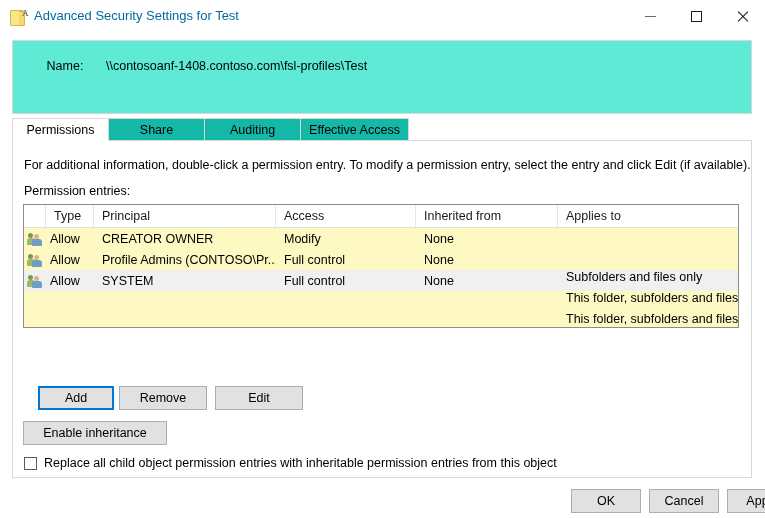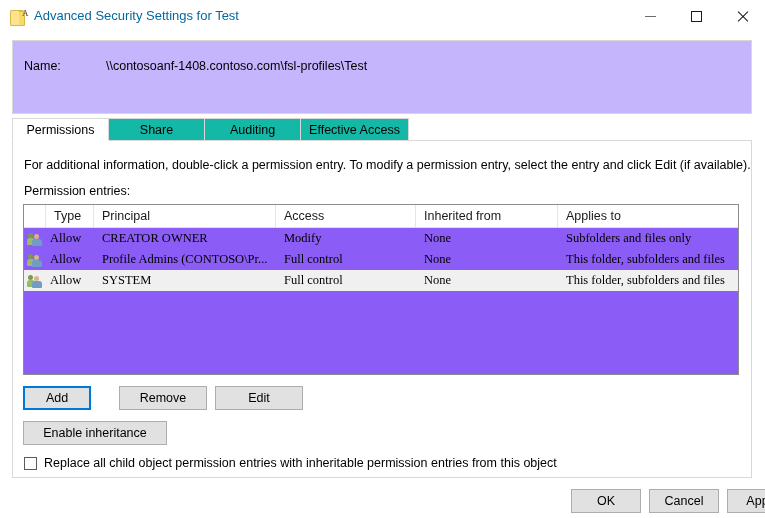--- a/index.html
+++ b/index.html
@@ -100,23 +100,24 @@
     background: #1a1a1a;
   }
   .ico-close:before { transform: rotate(45deg); transform-origin: center; }
   .ico-close:after  { transform: rotate(-45deg); transform-origin: center; }
 
   
   .header-panel {
     position: absolute;
     left: 12px; top: 40px;
     width: 740px; height: 74px;
-    background: #c4b5fd;
+    background: #5eead4;
     border: 1px solid #d8d8d8;
     box-sizing: border-box;
+    text-align: center;
   }
   .info-row {
     position: absolute;
     left: 11px;
     font-size: 12.5px;
     white-space: nowrap;
   }
   .info-row.name { top: 18px; }
   .info-row.owner { top: 45px; }
   .info-label {
@@ -180,22 +181,22 @@
   .entries-label {
     position: absolute;
     left: 11px; top: 43px;
     font-size: 12.5px;
   }
 
   
   .listview {
     position: absolute;
     left: 10px; top: 63px;
-    width: 716px; height: 171px;
-    background: #8b5cf6;
+    width: 716px; height: 124px;
+    background: #fef9c3;
     border: 1px solid #8c8c8c;
     box-sizing: border-box;
     overflow: hidden;
   }
   .lv-header {
     position: relative;
     height: 22px;
     background: #ffffff;
     border-bottom: 1px solid #e0e0e0;
     display: flex;
@@ -215,24 +216,23 @@
   .col-gutter { width: 22px; padding-left: 0; }
   .col-type { width: 48px; }
   .col-principal { width: 182px; }
   .col-access { width: 140px; }
   .col-inherited { width: 142px; }
   .col-applies { width: 180px; border-right: none; }
 
   .lv-row {
     height: 21px;
     display: flex;
-    align-items: flex-end;
+    align-items: flex-start;
     font-size: 12.5px;
     cursor: default;
-    font-family: Liberation Serif, serif;
   }
   .lv-row.selected { background: #f0f0f0; }
   .cell {
     box-sizing: border-box;
     padding-left: 8px;
     white-space: nowrap;
     overflow: hidden;
     display: flex;
     align-items: center;
     height: 21px;
@@ -291,22 +291,22 @@
     align-items: center;
     justify-content: center;
     cursor: default;
     padding: 0;
   }
   .btn.focused {
     border: 2px solid #0078d7;
   }
   .btn-add {
     position: absolute;
-    left: 10px; top: 245px;
-    width: 68px; height: 24px;
+    left: 25px; top: 245px;
+    width: 76px; height: 24px;
   }
   .btn-remove {
     position: absolute;
     left: 106px; top: 245px;
     width: 88px; height: 24px;
   }
   .btn-edit {
     position: absolute;
     left: 202px; top: 245px;
     width: 88px; height: 24px;

